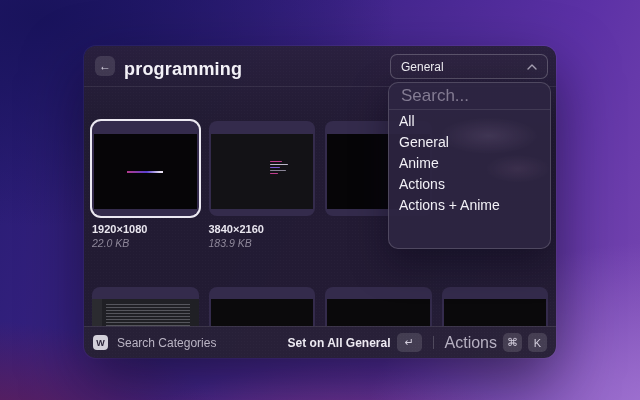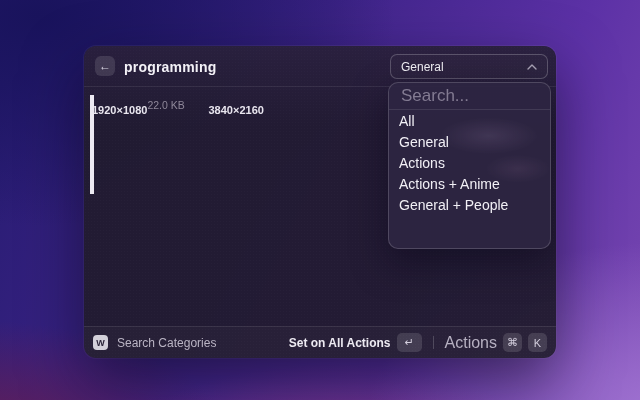--- a/index.html
+++ b/index.html
@@ -31,46 +31,46 @@
   }
 
   
   .header { position:absolute; left:0; top:0; right:0; height:41px; border-bottom:1px solid rgba(255,255,255,0.08); }
   .back-btn {
     position:absolute; left:11px; top:10px; width:20px; height:20px;
     border-radius:6px; background:rgba(255,255,255,0.12);
     display:flex; align-items:center; justify-content:center;
     color:#d9d5e2; font-size:12px; line-height:1; cursor:pointer;
   }
-  .page-title { position:absolute; left:40px; top:13px; font-size:14px; font-weight:bold; color:#f3f1f7; letter-spacing:.2px; }
+  .page-title { position:absolute; left:40px; top:13px; font-size:18px; font-weight:bold; color:#f3f1f7; letter-spacing:.2px; }
 
   .select {
     position:absolute; right:8px; top:8px; width:158px; height:25px;
     border:1px solid rgba(255,255,255,0.22); border-radius:7px;
     display:flex; align-items:center; padding:0 10px;
     color:#f0eef4; font-size:12px; cursor:pointer; background:rgba(255,255,255,0.02);
   }
   .select .chev { margin-left:auto; display:flex; align-items:center; }
 
   
   .grid {
     position:absolute; left:0; top:42px; right:0; bottom:32px;
     padding:9px 8px 0; overflow:hidden;
   }
   .row { display:grid; grid-template-columns:repeat(4,1fr); gap:10px; }
   .row + .row { margin-top:14px; }
-  .cell { display:flex; flex-direction:row; }
+  .cell { display:flex; flex-direction:column;margin-top:24px; }
   .tile {
     position:relative; height:95px; border-radius:8px;
     background:#342b4c; overflow:hidden; cursor:pointer;
   }
   .row2 .tile { height:110px; }
   .tile.selected { box-shadow:0 0 0 2px #ece9f2; border-radius:9px; }
   .dims { margin-top:7px; font-size:11px; font-weight:bold; color:#e9e6ef; }
-  .fsize { margin-top:2px; font-size:10.5px; color:#8e8799; }
+  .fsize { margin-top:2px; font-size:10.5px; color:#8e8799;font-style:italic; }
 
   
   .img { position:absolute; left:2px; right:2px; top:13px; bottom:7px; background:#060507; }
   .row2 .img { top:12px; bottom:0; }
   .blip { position:absolute; display:flex; flex-direction:column; gap:2px; }
   .blip i { display:block; height:1px; border-radius:1px; }
   .cmdline { position:absolute; left:50%; top:50%; transform:translate(-50%,-50%); width:36px; height:2px;
              background:linear-gradient(90deg,#b23a8a 0%,#5a3fd0 55%,#e6dff2 92%); }
   .photo {
     position:absolute; left:0; right:0; top:13px; bottom:5px;
@@ -177,20 +177,21 @@
             <div class="blip" style="left:58%; top:36%;">
               <i style="width:12px;background:#c13d8f;"></i>
               <i style="width:18px;background:#bdb7c9;"></i>
               <i style="width:10px;background:#7a57d0;"></i>
               <i style="width:16px;background:#8a8496;"></i>
               <i style="width:8px;background:#c13d8f;"></i>
             </div>
           </div>
         </div>
         <div class="dims">3840×2160</div>
+        <div class="fsize">183.9 KB</div>
       </div>
 
       <div class="cell">
         <div class="tile">
           <div class="img"></div>
         </div>
         <div class="dims"></div>
         <div class="fsize"></div>
       </div>
 
@@ -251,30 +252,30 @@
     </div>
   </div>
 
   <div class="dropdown">
     <div class="search-row">
       <div class="caret"></div>
       <input class="search-input" type="text" value="" placeholder="Search..." style="">
     </div>
     <div class="dd-item">All</div>
     <div class="dd-item">General</div>
+    <div class="dd-item">Anime</div>
     <div class="dd-item">Actions</div>
     <div class="dd-item">Actions + Anime</div>
-    <div class="dd-item">General + People</div>
   </div>
 
   <div class="footer">
     <div class="app-icon">W</div>
     <div class="footer-title">Search Categories</div>
     <div class="footer-right">
-      <span class="primary-label">Set on All Actions</span>
+      <span class="primary-label">Set on All General</span>
       <span class="key wide">↵</span>
       <span class="v-divider"></span>
       <span class="actions-label">Actions</span>
       <span class="key">⌘</span>
       <span class="key">K</span>
     </div>
   </div>
 
 </div>
 

